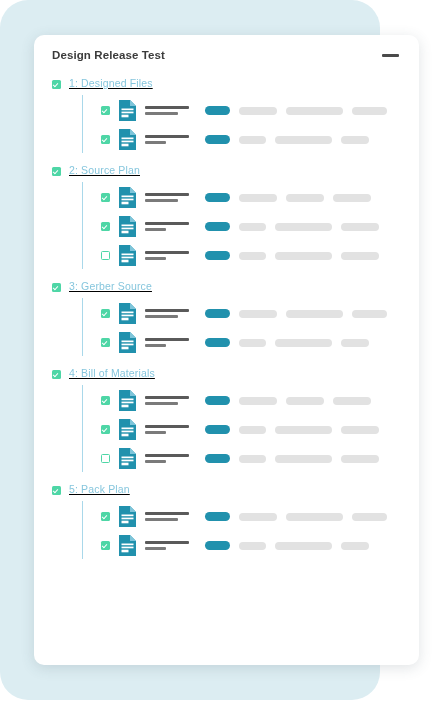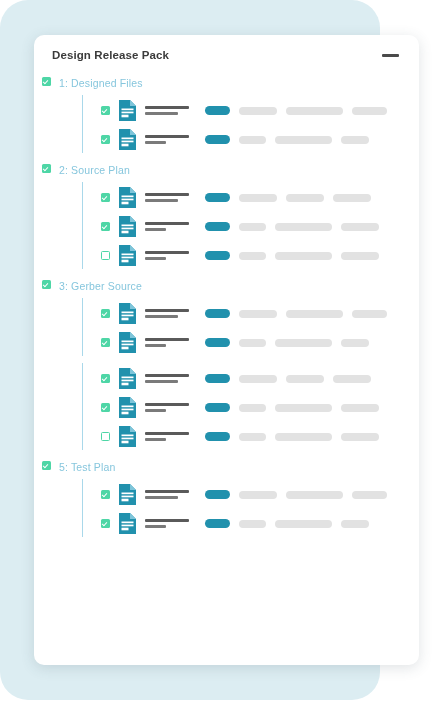--- a/index.html
+++ b/index.html
@@ -62,22 +62,23 @@
 
   
   .card-body {
     padding: 6px 0 0 0;
   }
   .section {
     margin-bottom: 2px;
   }
   .section-header {
     display: flex;
-    align-items: flex-start;
-    padding: 6px 0 4px 8px;
+    align-items: flex-end;
+    padding: 6px 0 4px 18px;
+    text-decoration: underline;
   }
   .section-label {
     font-size: 10.5px;
     color: #86c6dd;
     margin-left: 8px;
     letter-spacing: 0.15px;
   }
 
   
   .cb {
@@ -177,21 +178,21 @@
   }
 </style>
 </head>
 <body>
 
 <div id="backdrop-panel"></div>
 
 <div id="release-card">
 
   <div class="card-header">
-    <div class="card-title">Design Release Pack</div>
+    <div class="card-title">Design Release Test</div>
     <div class="minimize-icon"></div>
   </div>
 
   <div class="card-body" id="sections-root">
       <div class="section">
         <div class="section-header">
           <div class="cb checked"></div>
           <div class="section-label">1: Designed Files</div>
         </div>
         <div class="rows">
@@ -347,20 +348,24 @@
             <div class="pills">
               <div class="pill primary" style="width: 25px;"></div>
               <div class="pill" style="width: 27px;"></div>
               <div class="pill" style="width: 57px;"></div>
               <div class="pill" style="width: 28px;"></div>
             </div>
           </div>
         </div>
       </div>
       <div class="section">
+        <div class="section-header">
+          <div class="cb checked"></div>
+          <div class="section-label">4: Bill of Materials</div>
+        </div>
         <div class="rows">
           <div class="row">
             <div class="cb checked"></div>
             <svg viewBox="0 0 17 21" class="doc-icon">
               <path d="M0 0 H11 L17 6 V21 H0 Z" fill="#2191ad"></path>
               <path d="M11 0 L17 6 H11 Z" fill="#7ec5da"></path>
               <rect x="2.5" y="8.5" width="12" height="1.7" fill="#ffffff"></rect>
               <rect x="2.5" y="11.6" width="12" height="1.7" fill="#ffffff"></rect>
               <rect x="2.5" y="14.7" width="7" height="2.6" fill="#ffffff"></rect>
             </svg>
@@ -413,21 +418,21 @@
               <div class="pill" style="width: 27px;"></div>
               <div class="pill" style="width: 57px;"></div>
               <div class="pill" style="width: 38px;"></div>
             </div>
           </div>
         </div>
       </div>
       <div class="section">
         <div class="section-header">
           <div class="cb checked"></div>
-          <div class="section-label">5: Test Plan</div>
+          <div class="section-label">5: Pack Plan</div>
         </div>
         <div class="rows">
           <div class="row">
             <div class="cb checked"></div>
             <svg viewBox="0 0 17 21" class="doc-icon">
               <path d="M0 0 H11 L17 6 V21 H0 Z" fill="#2191ad"></path>
               <path d="M11 0 L17 6 H11 Z" fill="#7ec5da"></path>
               <rect x="2.5" y="8.5" width="12" height="1.7" fill="#ffffff"></rect>
               <rect x="2.5" y="11.6" width="12" height="1.7" fill="#ffffff"></rect>
               <rect x="2.5" y="14.7" width="7" height="2.6" fill="#ffffff"></rect>

